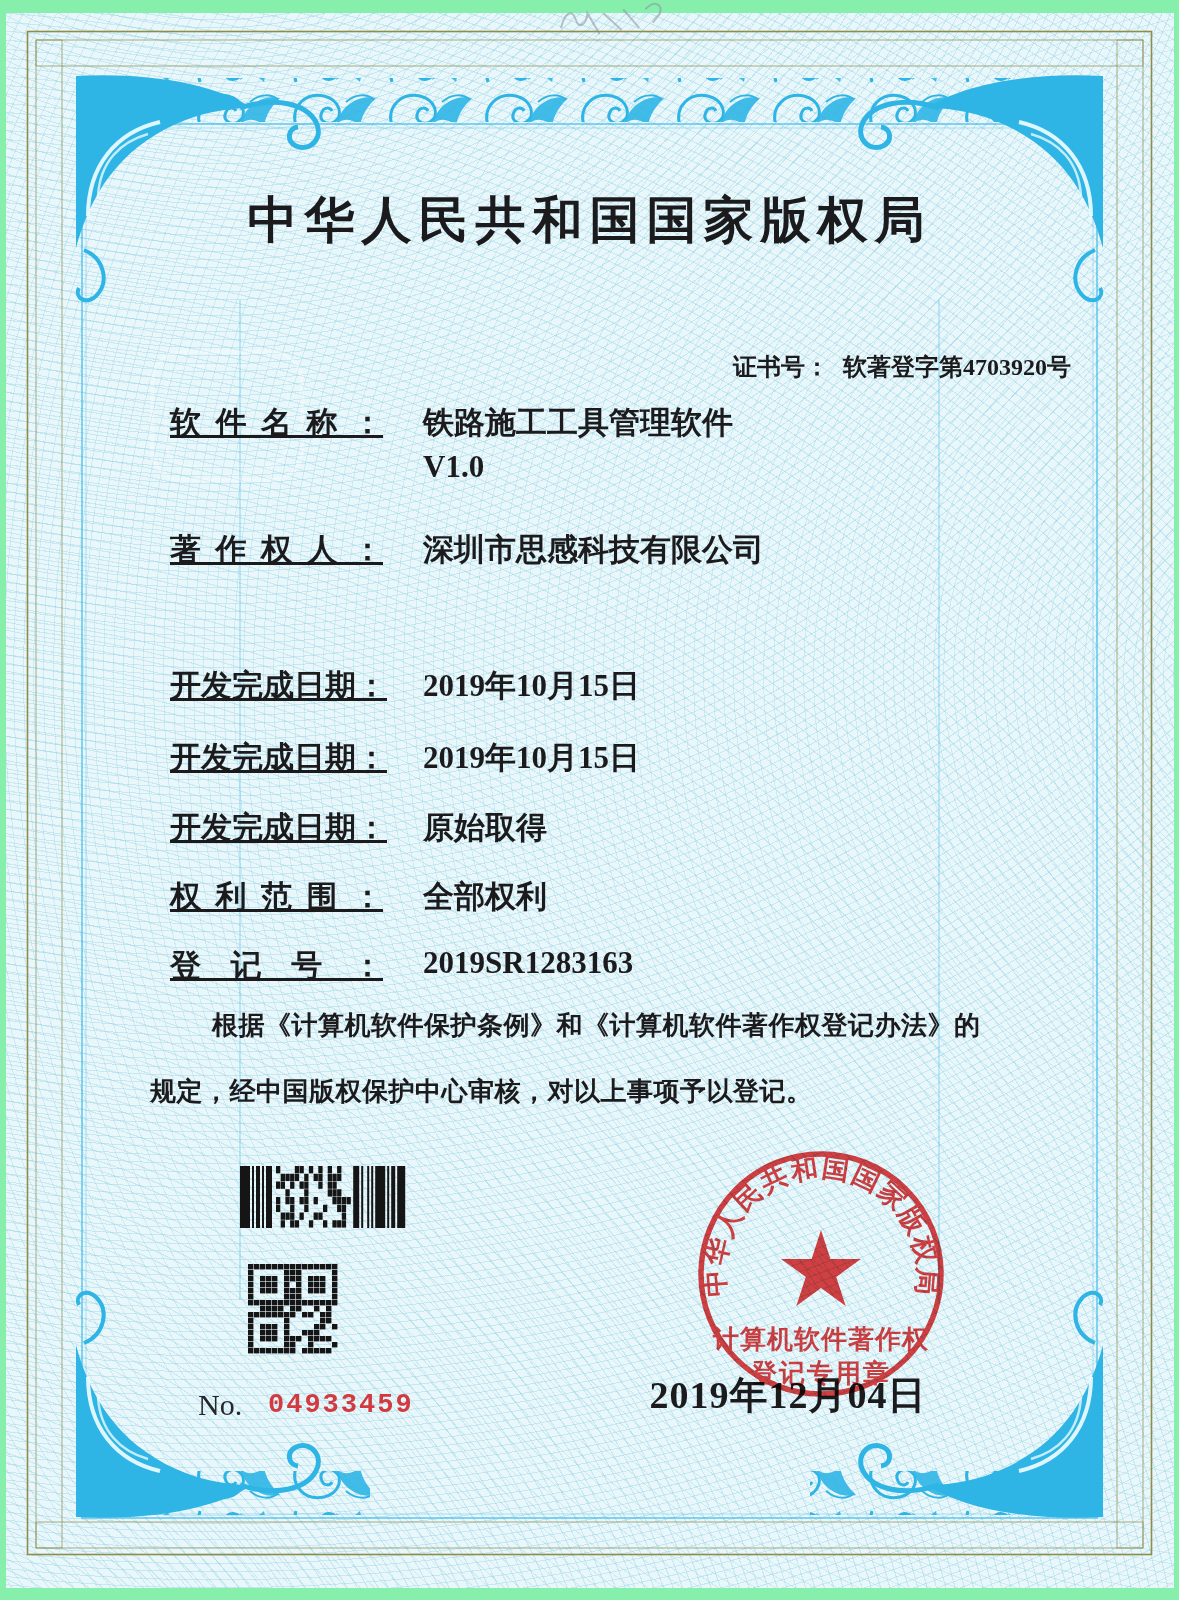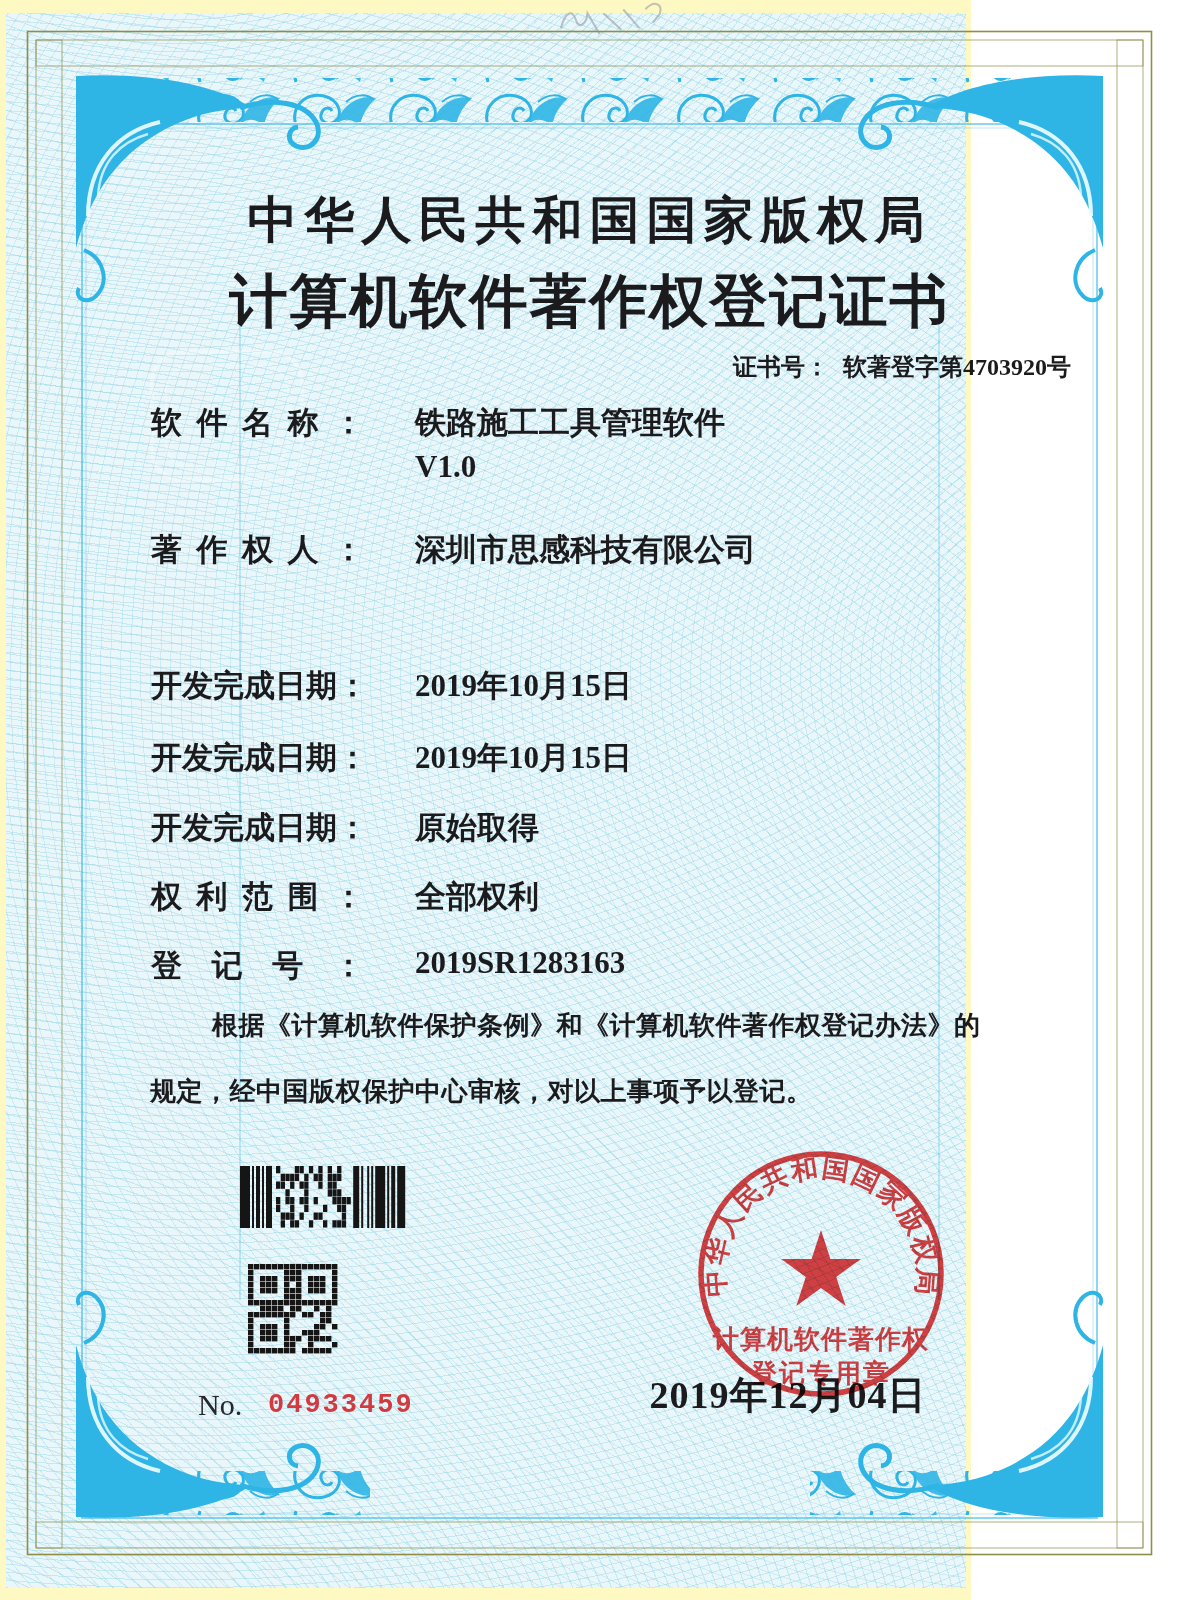--- a/index.html
+++ b/index.html
@@ -1,44 +1,44 @@
 <!DOCTYPE html>
 <html style="--bg: #e9f6fa; --cyan: #2fb5e5; --gold: #8e8e4a; --ink: #1b1b1d; --seal: #e23334; --serial: #d23a3f;"><head>
 <meta charset="utf-8">
 <style>
   :root{
     --bg:#e9f6fa; --wave:#9fd6e4; --cyan:#2fb5e5; --cyan-light:#e8fbff;
     --gold:#8e8e4a; --ink:#1b1b1d; --seal:#e23334; --serial:#d23a3f;
   }
   *{margin:0;padding:0;box-sizing:border-box;}
   html,body{width:1179px;height:1600px;background:#ffffff;overflow:hidden;}
-  .page{position:relative;width:971px;height:1600px;background:#fef9c3;
-        font-family:"Liberation Serif","DejaVu Serif",serif;}
+  .page{position:relative;width:1179px;height:1600px;background:#86efac;
+        font-family:"Liberation Serif","DejaVu Serif",serif;padding-left:8px;}
   .paper{position:absolute;left:6px;top:13px;right:5px;bottom:12px;
     background-color:var(--bg);
     background-image:
       repeating-radial-gradient(circle at 18% -25%, rgba(130,205,226,.34) 0 1px, transparent 1px 8px),
       repeating-radial-gradient(circle at 112% 42%, rgba(130,205,226,.27) 0 1px, transparent 1px 10px),
       repeating-radial-gradient(circle at -12% 118%, rgba(130,205,226,.30) 0 1.2px, transparent 1.2px 9px);
   }
   svg.art{position:absolute;left:0;top:0;width:1179px;height:1600px;pointer-events:none;}
   .gold-line{fill:none;stroke:var(--gold);}
   .meander{stroke:var(--gold);fill:none;stroke-width:1.9;}
   .cyn{stroke:var(--cyan);fill:none;}
   .cyn-fill{fill:var(--cyan);stroke:none;}
   .white-detail{stroke:var(--cyan-light);fill:none;}
 
   .t{position:absolute;font-weight:bold;color:var(--ink);white-space:nowrap;}
   .authority{top:187px;left:0;width:1179px;text-align:center;font-size:50px;letter-spacing:7px;}
   .cert-title{top:263px;left:0;width:1179px;text-align:center;font-size:58px;letter-spacing:2px;}
   .certno{top:351px;left:733px;font-size:24px;}
   .certno .val{margin-left:14px;}
   .frow{font-size:31px;}
-  .flabel{position:absolute;left:151px;display:inline-block;width:213px;
-          text-align:justify;text-align-last:justify;}
+  .flabel{position:absolute;left:162px;display:inline-block;width:213px;
+          text-align:justify;text-align-last:justify;text-decoration:underline;}
   .fvalue{position:absolute;left:383px;margin-left:32px;}
   .stline{font-size:26px;letter-spacing:.5px;}
   .serial-prefix{top:1388px;left:198px;font-size:30px;font-weight:normal;color:#24282c;}
   .serial-number{top:1390px;left:268px;font-family:"Liberation Mono","DejaVu Sans Mono",monospace;
                  font-size:27px;font-weight:bold;color:var(--serial);letter-spacing:2px;}
   .issue-date{top:1370px;left:588px;width:400px;text-align:center;font-size:38px;letter-spacing:1px;}
   .codes{position:absolute;}
   .seal-svg{position:absolute;left:695px;top:1148px;width:252px;height:252px;
             mix-blend-mode:multiply;opacity:.93;}
   .seal-red{fill:var(--seal);}
@@ -97,21 +97,20 @@
     <g opacity=".5">
       <rect x="152" y="352" width="150" height="128" rx="30" fill="none" stroke="#ffffff" stroke-width="4" opacity=".55"></rect>
       <rect x="166" y="366" width="122" height="100" rx="24" fill="none" stroke="#ffffff" stroke-width="2.5" opacity=".4"></rect>
       <ellipse cx="226" cy="452" rx="58" ry="24" fill="none" stroke="#ffffff" stroke-width="3" opacity=".35"></ellipse>
     </g>
 
     <path d="M560,24 c6,-16 14,-18 16,-6 c2,10 10,4 12,-6 l10,22 m6,-20 l16,18 m4,-20 l14,20 m8,-18 c10,-8 18,-4 14,6 l-8,8" stroke="#8d949e" stroke-width="2" fill="none" opacity=".55" transform="rotate(-6 600 18)"></path>
   </svg>
 
   <div class="t authority">中华人民共和国国家版权局</div>
-  <div class="t cert-title">计算机软件著作权登记证书</div>
   <div class="t certno">
     <span>证书号：</span><span class="val">软著登字第4703920号</span>
   </div>
 
   <div class="t frow" style="top:402px">
     <span class="flabel">软件名称：</span>
     <span class="fvalue">铁路施工工具管理软件</span>
   </div>
   <div class="t frow" style="top:449px">
     <span class="fvalue">V1.0</span>

